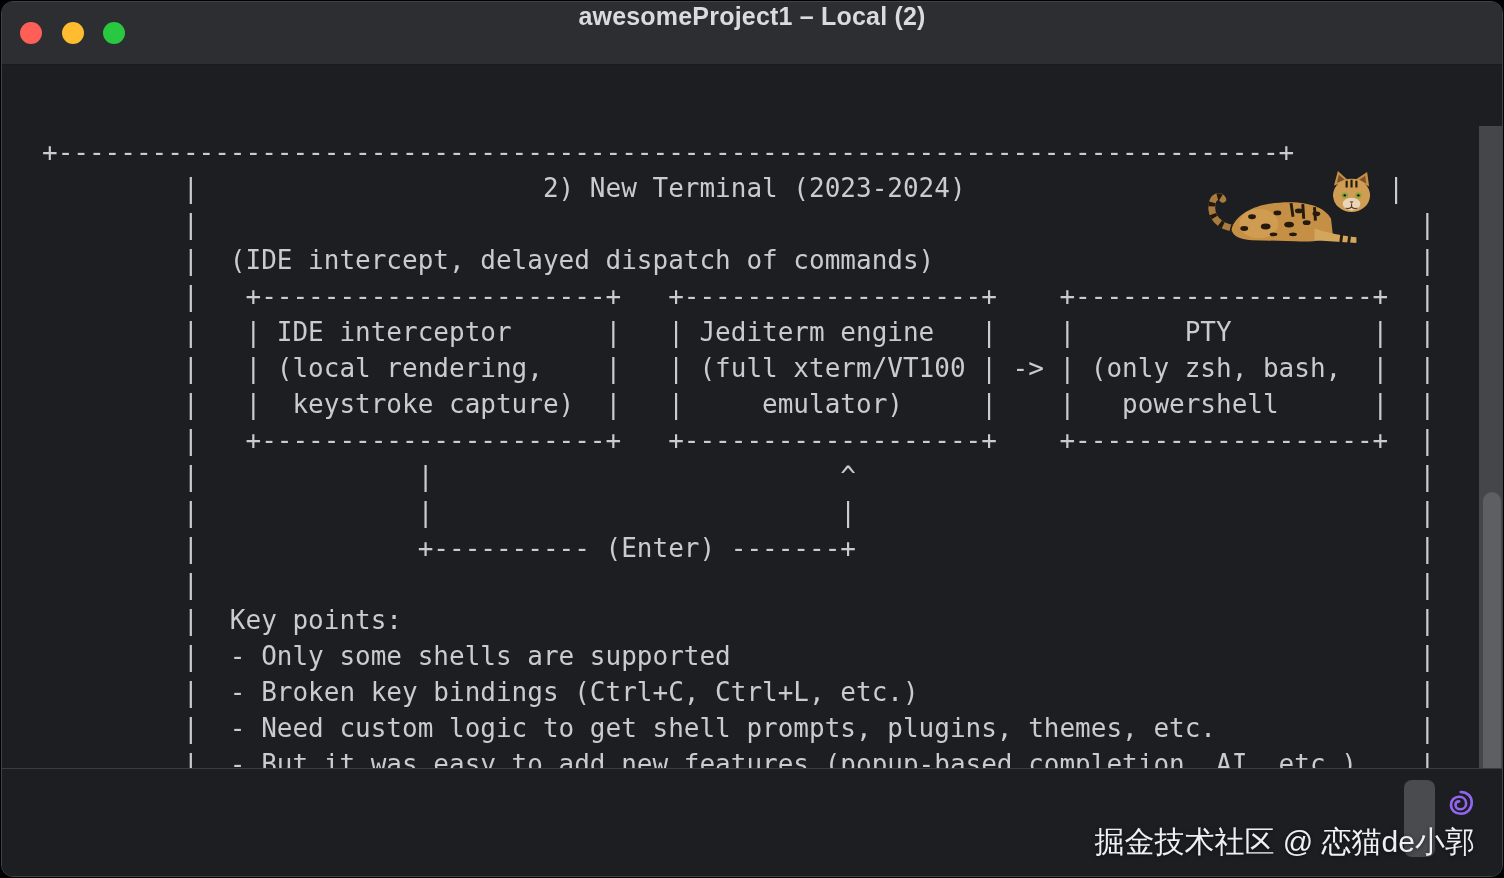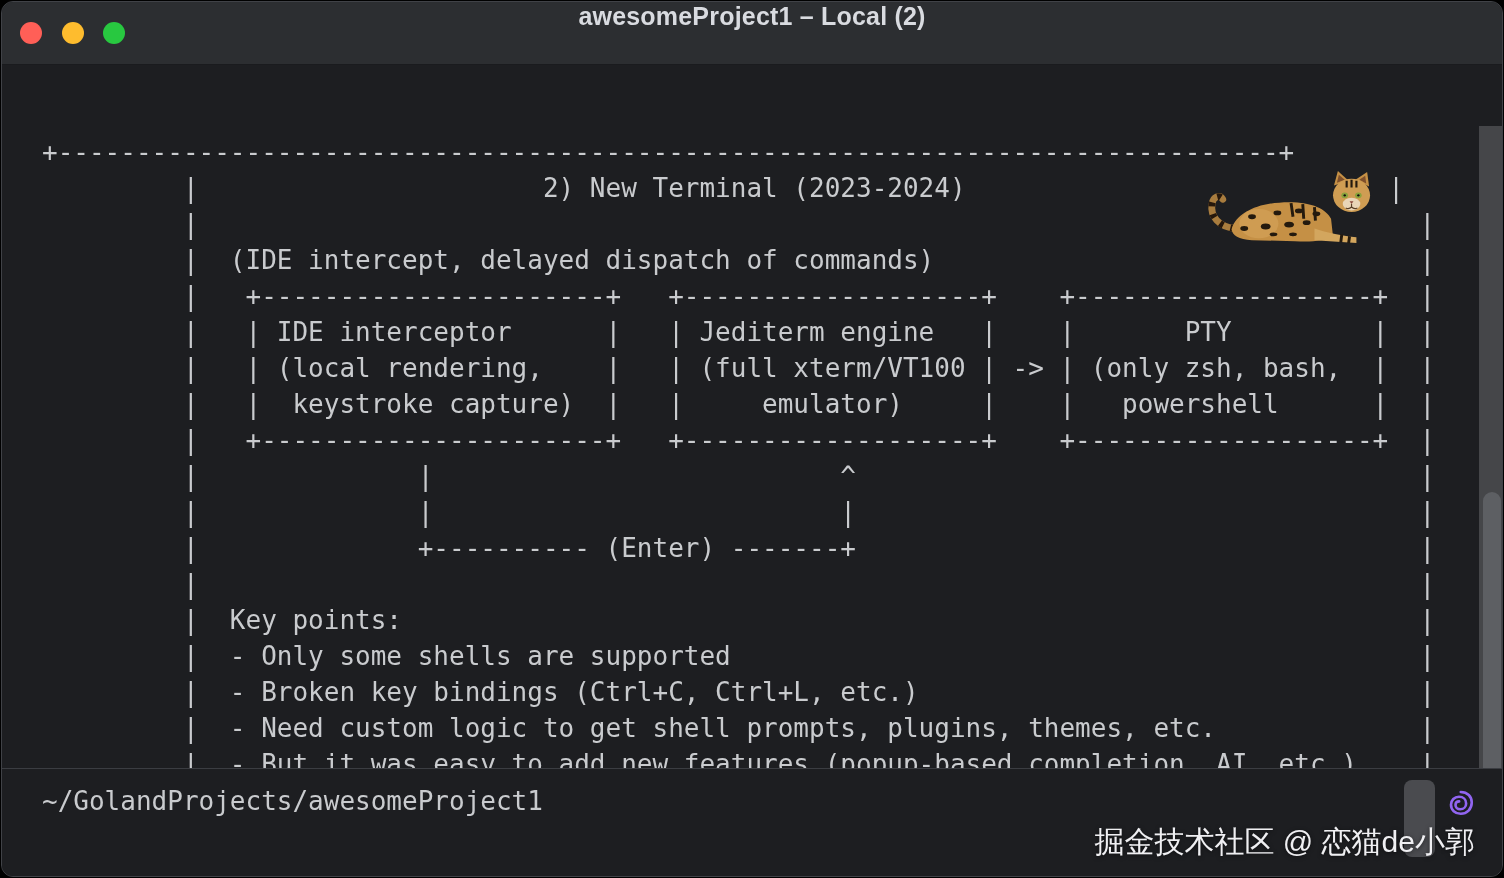--- a/index.html
+++ b/index.html
@@ -96,21 +96,20 @@
     </svg>
 
     <div class="v-track">
       <div class="v-thumb"></div>
     </div>
   </div>
 
   <div class="separator"></div>
 
   <div class="prompt-pane">
-    <div class="prompt-path">~/GolandProjects/awesomeProject1</div>
     <div class="prompt-thumb"></div>
     <svg class="swirl" viewBox="0 0 24 24">
       <path d="M12.6 3.2 C18 3.2 21.4 6.8 21.4 11.6 C21.4 16.8 17.6 20.6 12.6 20.6 C8 20.6 4.8 17.6 4.8 13.4 C4.8 9.6 7.6 7 11.2 7 C14.6 7 16.9 9.3 16.9 12.3 C16.9 15.2 14.8 17 12.2 17 C9.9 17 8.4 15.5 8.4 13.6 C8.4 11.9 9.6 10.7 11.3 10.7" fill="none" stroke="#9165f0" stroke-width="2.1" stroke-linecap="round"></path>
     </svg>
     <div class="watermark">掘金技术社区 @ 恋猫de小郭</div>
   </div>
 
 </div>
 
 </body></html>

